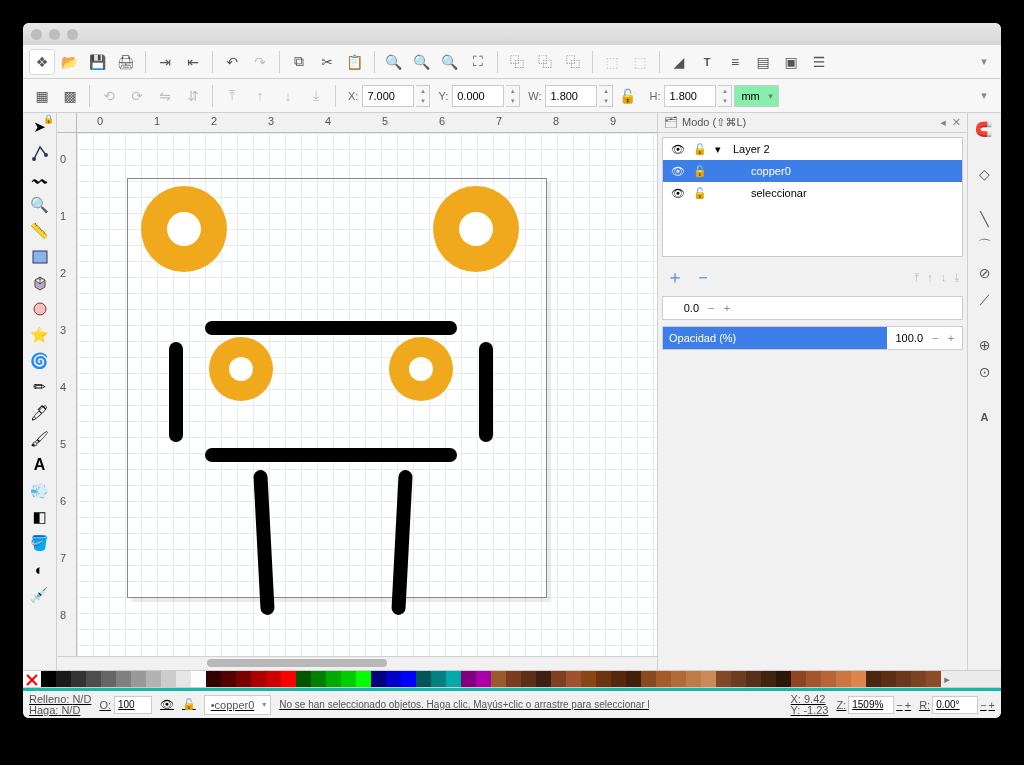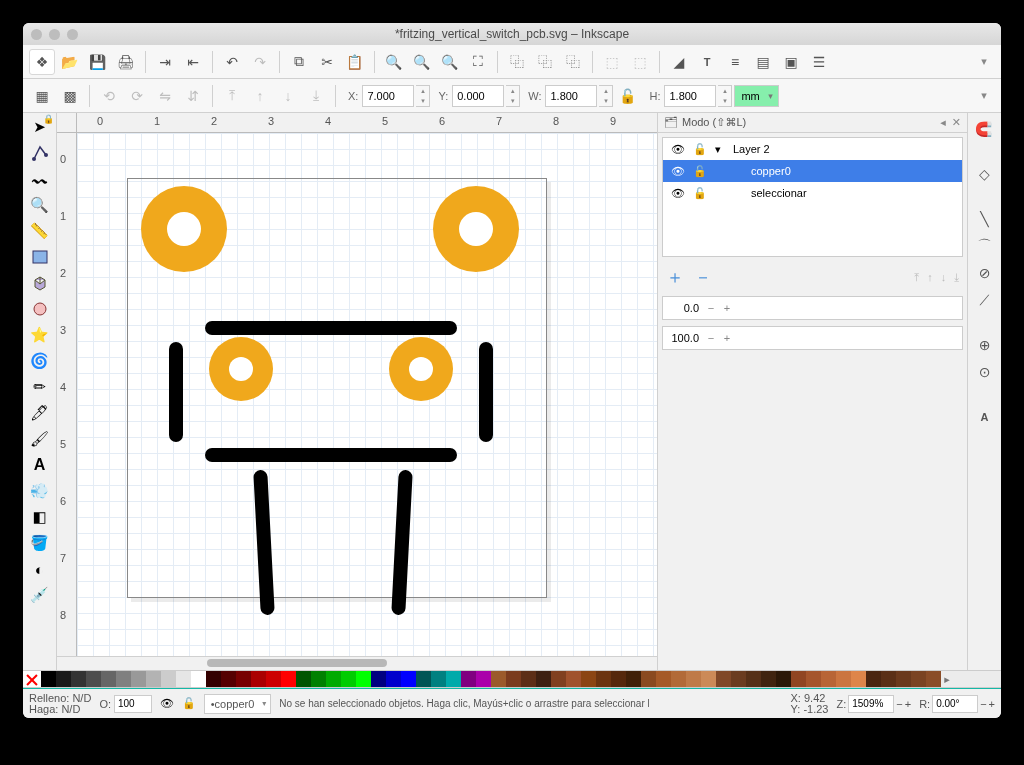--- a/index.html
+++ b/index.html
@@ -70,21 +70,21 @@
 .snapbar { width: 34px; background: #f1f1f1; border-left: 1px solid #d0d0d0; display: flex; flex-direction: column; align-items: center; padding-top: 4px; gap: 3px; }
 .snap { width: 26px; height: 24px; display: flex; align-items: center; justify-content: center; cursor: pointer; font-size: 14px; color: #555; }
 .snap.gap { margin-top: 18px; }
 .palette { height: 18px; display: flex; border-top: 1px solid #ccc; border-bottom: 1px solid #ccc; }
 .pal-none { width: 18px; background: #fff; position: relative; }
 .pal-none::before, .pal-none::after { content: ""; position: absolute; left: 2px; right: 2px; top: 50%; height: 2px; background: red; }
 .pal-none::before { transform: rotate(45deg); }
 .pal-none::after { transform: rotate(-45deg); }
 .pal-sw { flex: 0 0 15px; height: 100%; }
 .pal-scroll { width: 12px; display: flex; align-items: center; justify-content: center; color: #777; cursor: pointer; }
-.statusbar { height: 30px; background: #f1f1f1; display: flex; align-items: center; padding: 0 6px; gap: 8px; border-top: 1px solid #14b8a6; }
+.statusbar { height: 30px; background: #f1f1f1; display: flex; align-items: center; padding: 0 6px; gap: 8px; border-top: 3px solid #14b8a6; text-decoration: underline; }
 .status-left { display: flex; flex-direction: column; font-size: 10px; color: #555; line-height: 11px; }
 .status-o { display: flex; align-items: center; gap: 3px; color: #555; }
 .status-o input { width: 38px; height: 18px; border: 1px solid #ccc; padding: 0 3px; font-size: 10px; }
 .layer-ind { height: 20px; border: 1px solid #ccc; background: #fff; padding: 0 16px 0 6px; display: flex; align-items: center; position: relative; color: #555; cursor: pointer; font-size: 10px; }
 .layer-ind::after { content: "▾"; position: absolute; right: 4px; font-size: 8px; color: #888; }
 .status-msg { flex: 0 1 370px; color: #555; font-size: 10px; white-space: nowrap; overflow: hidden; }
 .status-xy { display: flex; flex-direction: column; font-size: 10px; color: #555; line-height: 11px; }
 .status-zoom, .status-rot { display: flex; align-items: center; gap: 2px; color: #555; font-size: 10px; }
 .status-zoom input, .status-rot input { width: 46px; height: 18px; border: 1px solid #ccc; font-size: 10px; padding: 0 3px; }
 svg { display: block; }
@@ -92,21 +92,20 @@
 </head>
 <body>
 
 <div class="window">
   <div class="titlebar">
     <div class="traffic">
         <span></span>
         <span></span>
         <span></span>
       </div>
-    <div class="title">*fritzing_vertical_switch_pcb.svg – Inkscape</div>
   </div>
 
   <div class="toolbar1">
     <div class="tbtn">❖</div>
     <div class="tbtn flat">📂</div>
     <div class="tbtn flat">💾</div>
     <div class="tbtn flat">🖨</div>
     <div class="sep"></div>
     <div class="tbtn flat">⇥</div>
     <div class="tbtn flat">⇤</div>
@@ -321,20 +320,21 @@
         </div>
       </div>
       <div class="slider-row">
         <div class="slider-val">0.0</div>
         <div class="slider-btns">
             <span>−</span>
             <span>+</span>
           </div>
       </div>
       <div class="slider-row sel">
+        <div class="slider-label">Opacidad (%)</div>
         <div class="slider-val">100.0</div>
         <div class="slider-btns">
             <span>−</span>
             <span>+</span>
           </div>
       </div>
     </div>
 
     <div class="snapbar">
       <div class="snap">🧲</div>

